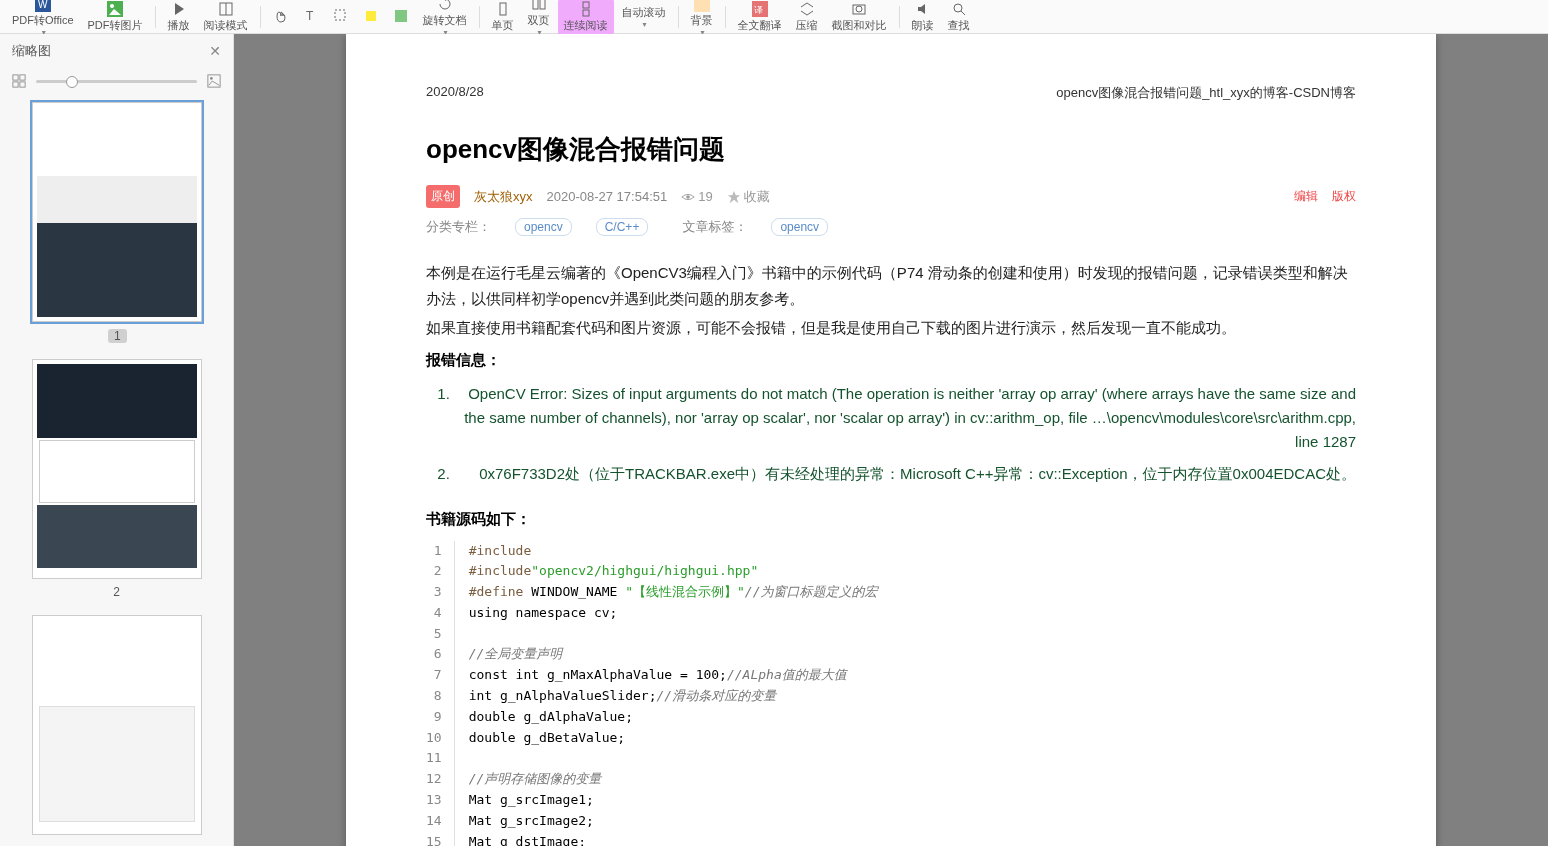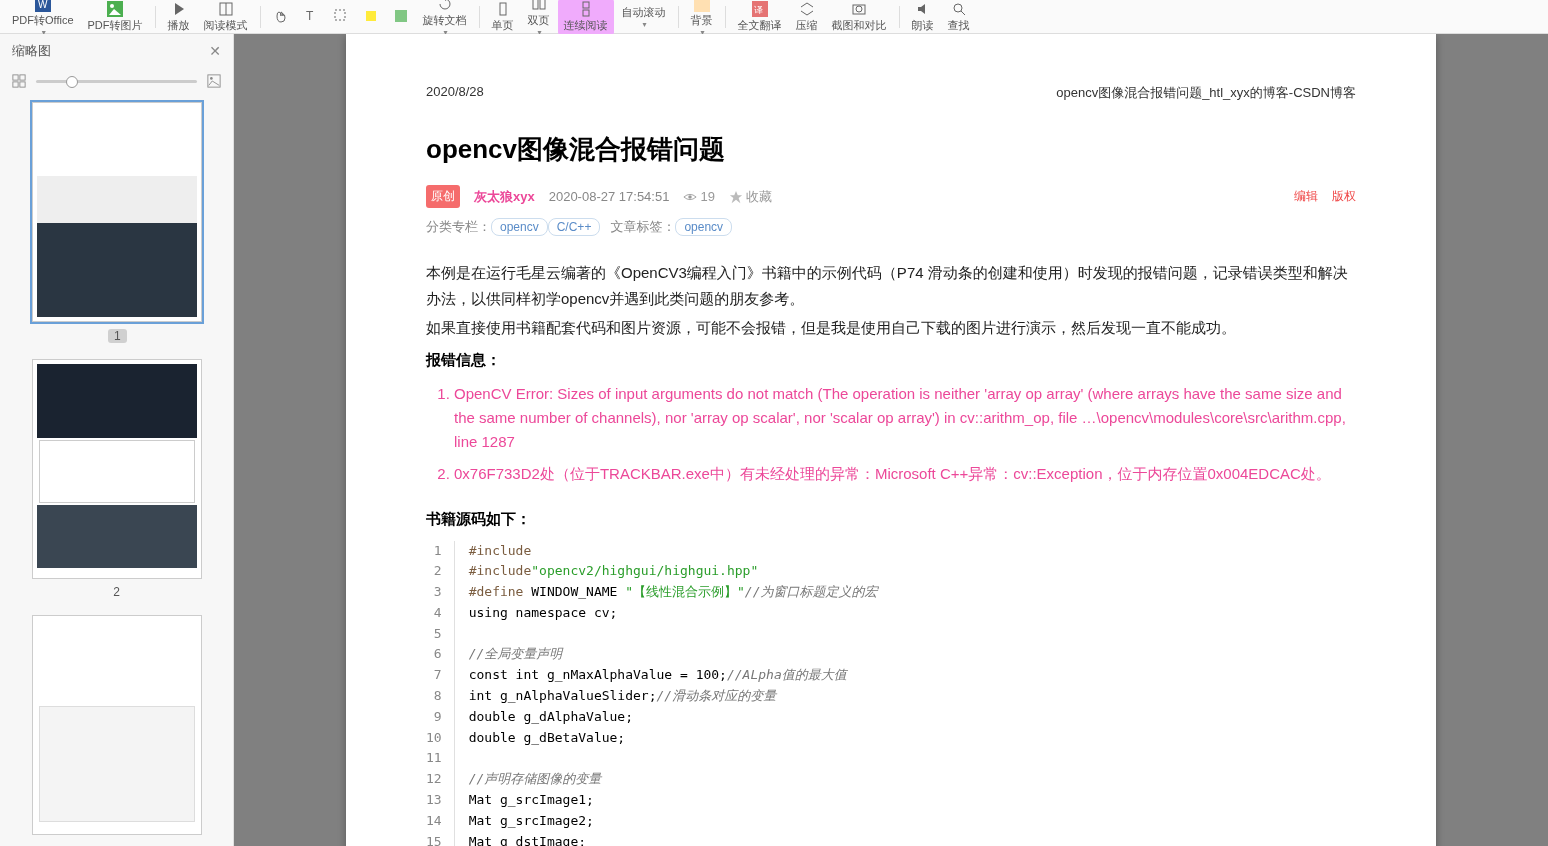--- a/index.html
+++ b/index.html
@@ -22,34 +22,34 @@
 .thumb-num { text-align:center; font-size:12px; margin-bottom:16px; color:#555; }
 .thumb-num.sel { background:#d0d0d0; display:inline-block; padding:0 6px; border-radius:3px; margin-left:78px; }
 .viewer { flex:1; background:#808080; overflow-y:auto; display:flex; justify-content:center; padding-top:0; }
 .page { background:#fff; width:1090px; min-height:1400px; padding:50px 80px; box-shadow:0 2px 8px rgba(0,0,0,.3); }
 .pg-header { display:flex; justify-content:space-between; font-size:13px; color:#333; margin-bottom:30px; }
 .pg-title { font-size:26px; font-weight:bold; margin-bottom:18px; }
 .meta-row { display:flex; align-items:center; gap:14px; font-size:13px; color:#888; margin-bottom:10px; }
 .meta-row .badge { background:#f56c6c; color:#fff; padding:3px 5px; border-radius:3px; font-size:12px; }
 .meta-row .fav { color:#999; }
 .meta-row .right-links { margin-left:auto; display:flex; gap:14px; color:#ef4444; font-size:12px; }
-.tag-row { display:flex; align-items:center; gap:0; font-size:13px; color:#888; margin-bottom:24px; }
+.tag-row { display:flex; align-items:center; gap:24px; font-size:13px; color:#888; margin-bottom:24px; }
 .tag { border:1px solid #cde; padding:1px 8px; border-radius:8px; color:#5a8cc8; font-size:12px; }
 .body-text { font-size:15px; color:#222; line-height:1.7; margin-bottom:4px; }
 .section-bold { font-weight:bold; font-size:15px; margin:10px 0 12px; }
-ol.errlist { margin-left:28px; font-size:15px; line-height:1.6; color:#ec4899; margin-bottom:24px; }
+ol.errlist { margin-left:28px; font-size:15px; line-height:1.6; color:#14532d; margin-bottom:24px;text-align:right; }
 ol.errlist li { margin-bottom:8px; }
 .code-block { display:flex; font-family:Consolas, monospace; font-size:13px; }
 .linenums { text-align:right; color:#888; padding-right:12px; border-right:1px solid #e0e0e0; line-height:1.6; }
 .codelines { padding-left:14px; line-height:1.6; }
 .codelines .line { white-space:pre; }
 .kw-include { color:#7a5c3f; }
 .str-green { color:#2a9d2a; }
 .comment-it { color:#777; font-style:italic; }
-.author-link { color:#ec4899;font-weight:bold; }
+.author-link { color:#a16207; }
 
 .ic svg { width:100%; height:100%; }
 .tri-down { font-size:8px; color:#888; margin-left:2px; }
 </style>
 </head>
 <body>
 
 <div class="toolbar">
   <div class="tb-btn">
       <span class="ic"><svg viewBox="0 0 16 16">

